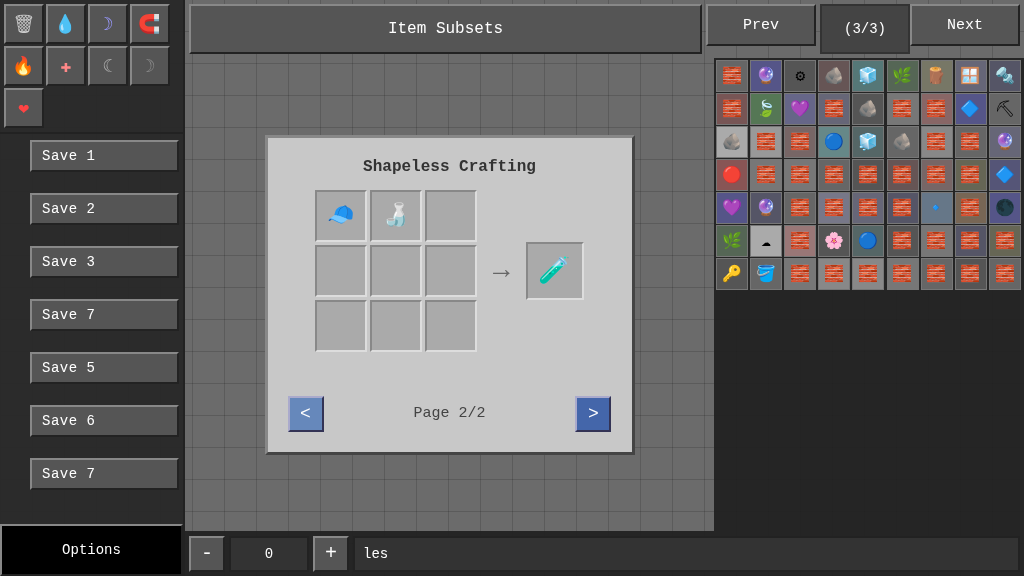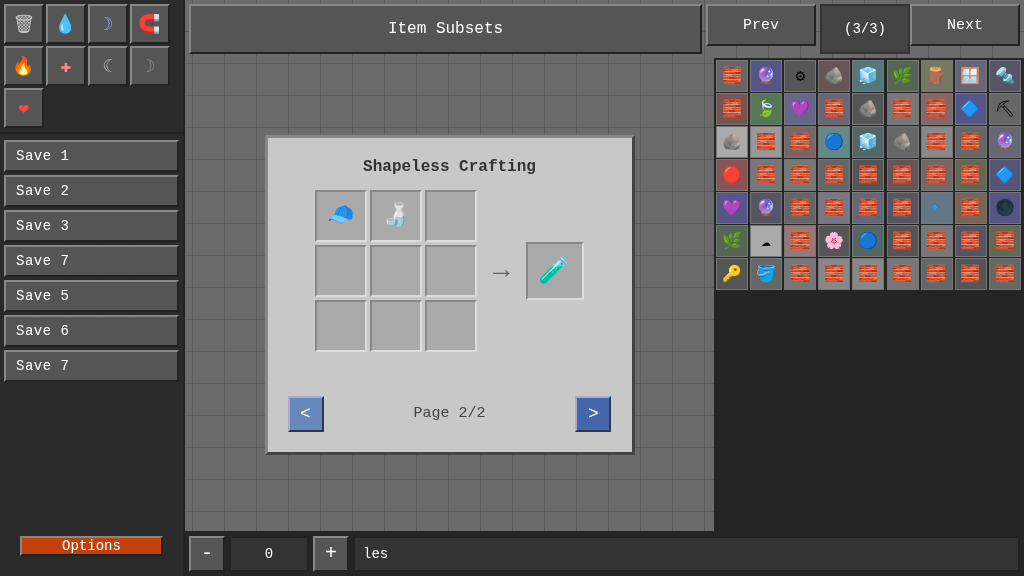--- a/index.html
+++ b/index.html
@@ -63,51 +63,52 @@
     .icon-btn.magnet { color: #f44; }
     .icon-btn.fire { color: #f84; }
     .icon-btn.cross { color: #f88; }
     .icon-btn.crescent { color: #aaa; }
     .icon-btn.crescent2 { color: #888; }
     .icon-btn.heart { color: #f44; }
 
     .save-buttons {
       display: flex;
       flex-direction: column;
-      gap: 3px;
+      gap: 21px;
       padding: 6px 4px;
       flex: 1;
+      margin-left: 26px;
     }
 
     .save-btn {
       background: #555;
       border: 2px solid #888;
       border-right-color: #222;
       border-bottom-color: #222;
       color: #fff;
       font-family: 'Courier New', monospace;
       font-size: 14px;
       padding: 6px 10px;
       text-align: left;
       cursor: pointer;
       letter-spacing: 0.5px;
     }
 
     .options-btn {
-      background: #c2410c;
+      background: #000000;
       border: 2px solid #888;
       border-right-color: #222;
       border-bottom-color: #222;
       color: #fff;
       font-family: 'Courier New', monospace;
       font-size: 14px;
-      padding: 0 10px;
+      padding: 16px 10px;
       text-align: center;
       cursor: pointer;
-      margin: 20px;
+      margin: 0;
     }
 
     
     .top-bar {
       position: absolute;
       left: 185px;
       top: 0;
       right: 0;
       height: 58px;
       display: flex;

